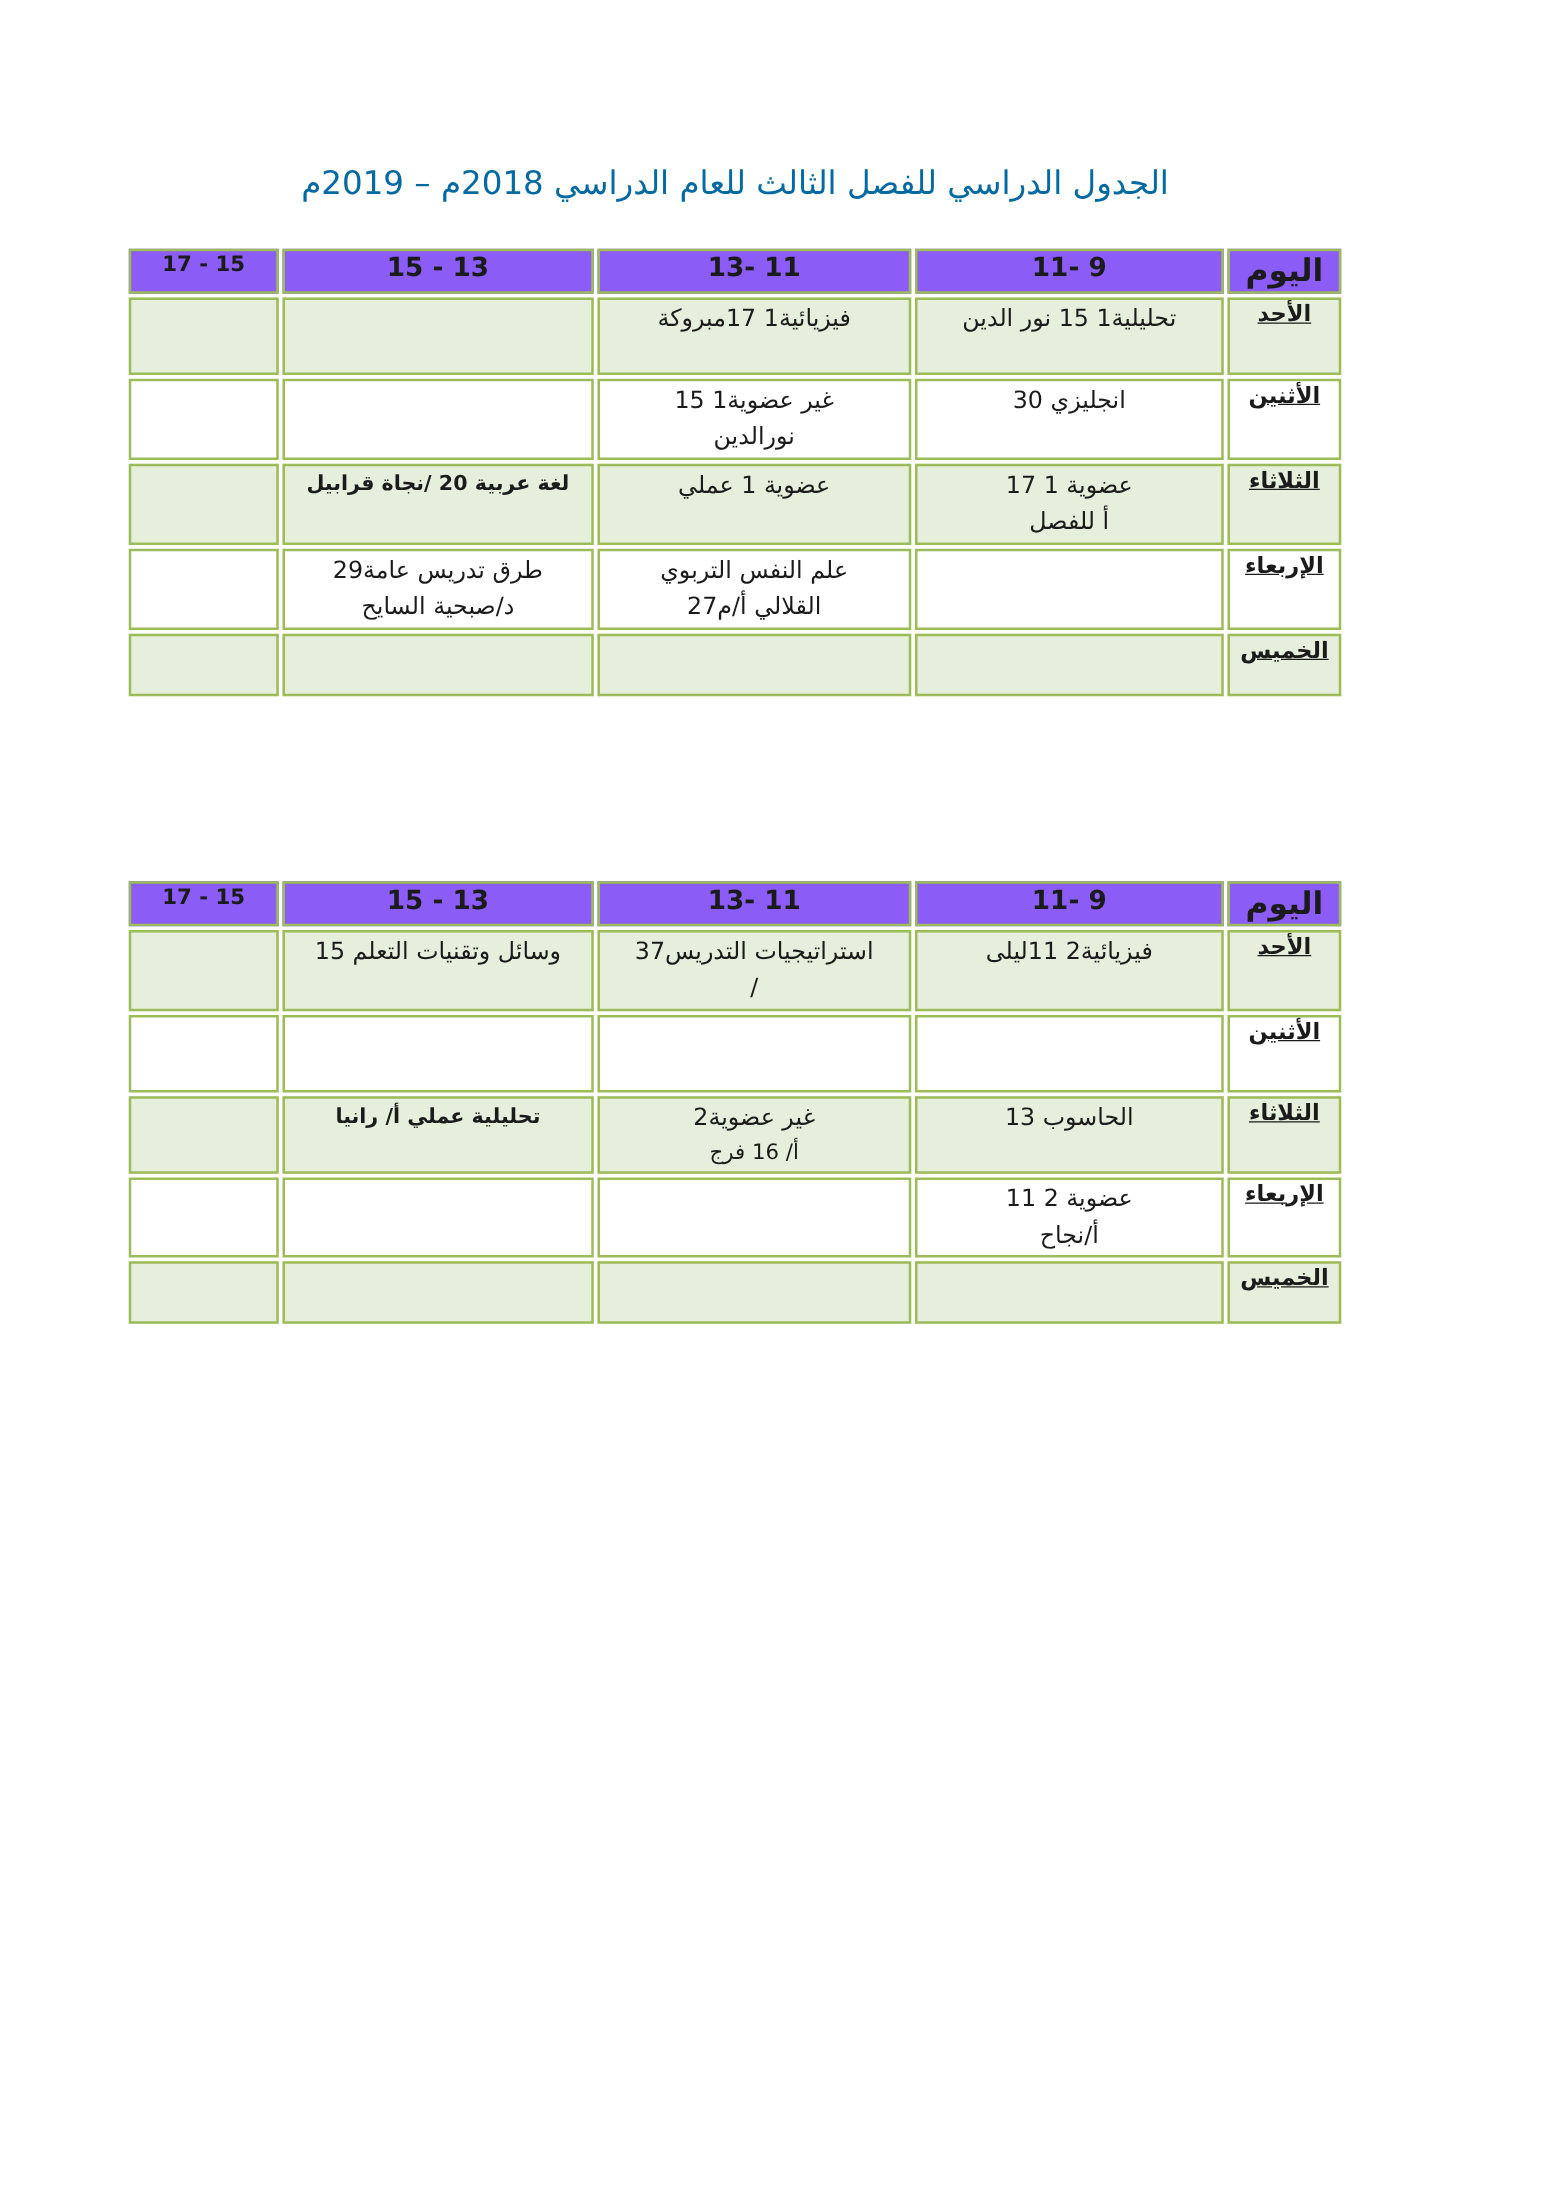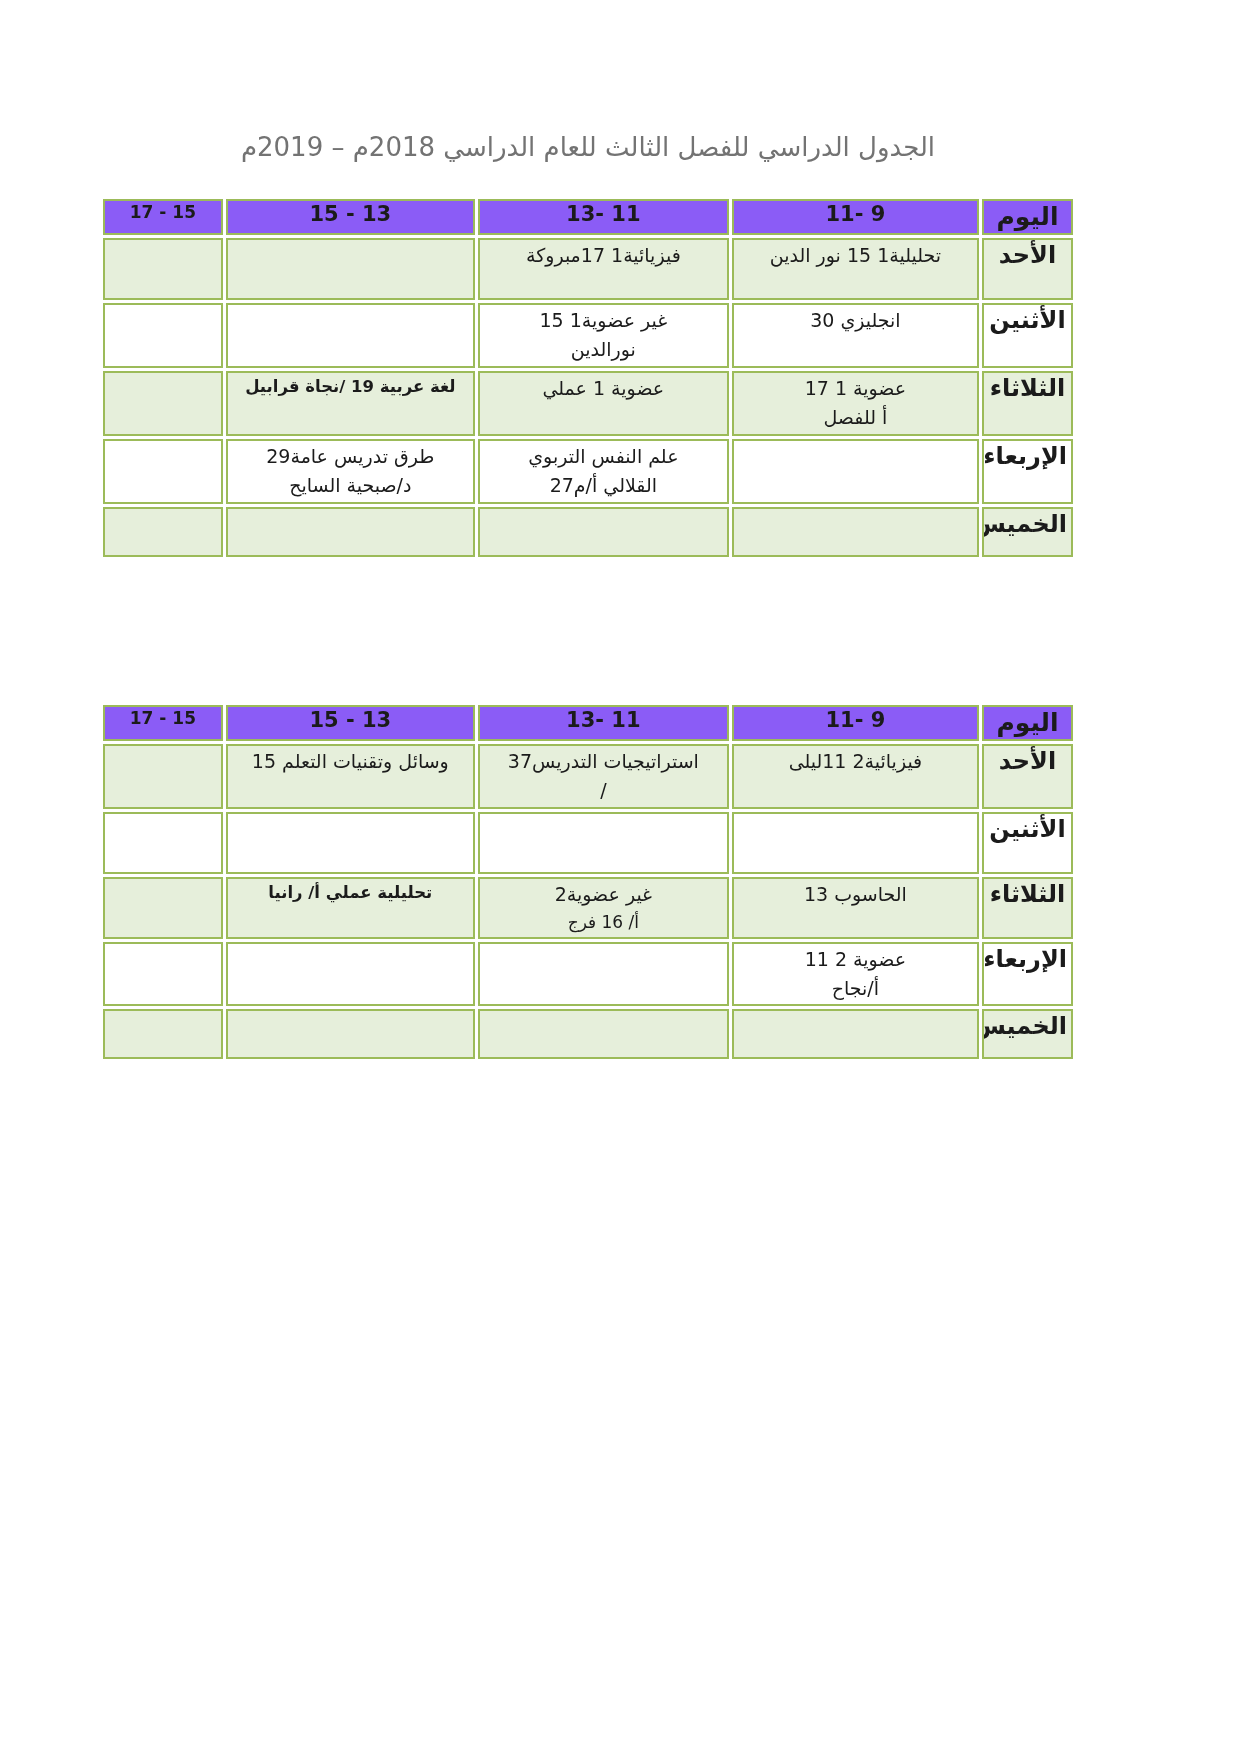--- a/index.html
+++ b/index.html
@@ -14,42 +14,42 @@
     font-family:"DejaVu Sans", sans-serif;
     color:var(--ink);
   }
   .page{padding-top:132px;}
   .sched{width:976px;margin:0 0 0 100px;}
   .sched + .sched{margin-top:142px;}
   h1.title{
     margin:0 0 34px 0;
     font-size:26px;font-weight:400;
     text-align:center;direction:rtl;
-    color:#737373;
+    color:#0369a1;
   }
   table.tt{
     width:100%;table-layout:fixed;
     border-collapse:separate;border-spacing:3px;
     direction:rtl;background:#fff;
   }
   table.tt td{
     border:2px solid var(--border);
     vertical-align:top;text-align:center;
     padding:1px 4px;overflow:hidden;
   }
   tr.header-row td{height:30px;font-weight:bold;background:#8b5cf6;}
   td.day-h{font-size:25px;direction:rtl;}
   td.slot-h{font-size:21px;}
   td.slot-h.narrow{font-size:17px;}
   td.slot-h span, .lbl-ltr{direction:ltr;unicode-bidi:isolate;display:inline-block;}
   tr.shaded td{background:var(--shade);}
   tr.plain td{background:#ffffff;}
   tr.body-row td{height:56px;}
   tr.body-row.short td{height:44px;}
-  td.day-cell{font-weight:bold;font-size:24px;white-space:nowrap;direction:rtl;}
+  td.day-cell{font-weight:bold;font-size:18px;white-space:nowrap;direction:rtl;text-decoration:underline;}
   td.cell{font-size:19px;line-height:1.55;direction:rtl;margin-top:30px;}
   .line{direction:rtl;unicode-bidi:isolate;}
   .line.ltr{direction:ltr;unicode-bidi:isolate;}
   .line.bold{font-weight:bold;font-size:16.5px;}
   .line.small{font-size:17px;}
 </style>
 </head>
 <body>
 
 <div class="page">
@@ -98,21 +98,21 @@
           <tr class="body-row shaded">
             <td class="day-cell">الثلاثاء</td>
             <td class="cell">
               <div class="line">عضوية 1 17</div>
               <div class="line">أ للفصل</div>
             </td>
             <td class="cell">
               <div class="line">عضوية 1 عملي</div>
             </td>
             <td class="cell">
-              <div class="line bold">لغة عربية 19 /نجاة قرابيل</div>
+              <div class="line bold">لغة عربية 20 /نجاة قرابيل</div>
             </td>
             <td class="cell"></td>
           </tr>
           <tr class="body-row plain">
             <td class="day-cell">الإربعاء</td>
             <td class="cell"></td>
             <td class="cell">
               <div class="line">علم النفس التربوي</div>
               <div class="line ltr">27أ/م‎ القلالي</div>
             </td>

